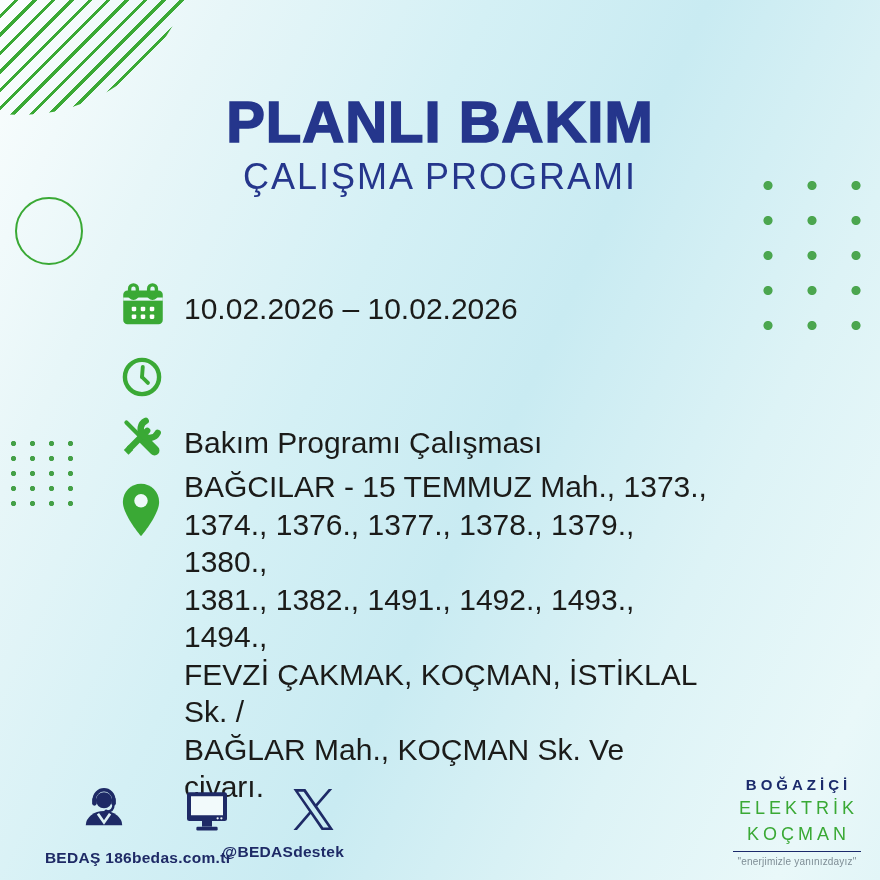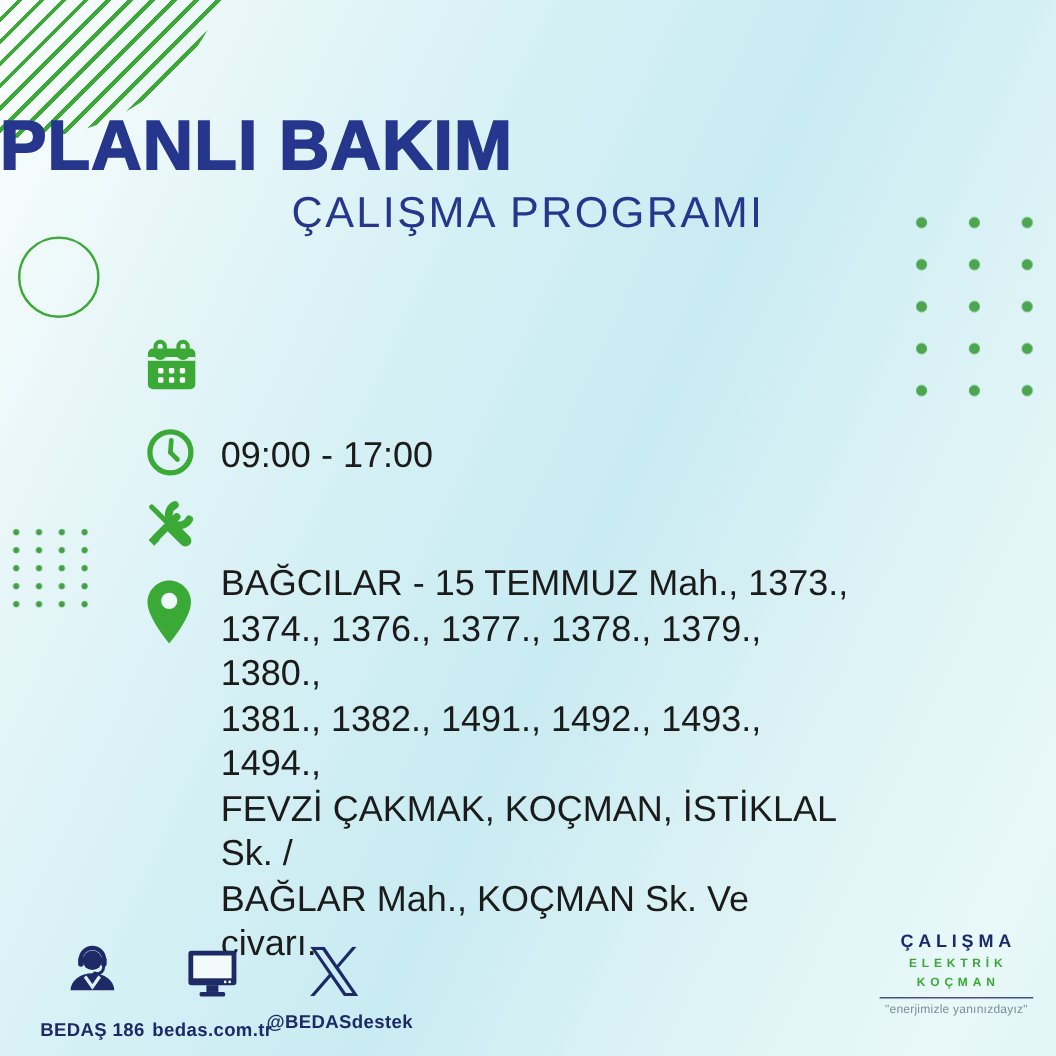--- a/index.html
+++ b/index.html
@@ -51,20 +51,21 @@
     left: 746px; top: 168px;
     width: 132px; height: 175px;
     background-image: radial-gradient(circle, #4ba64f 4.1px, transparent 5px);
     background-size: 44px 35px;
   }
 
   
   .title1 {
     position: absolute;
     left: 0; right: 0; top: 88px;
+    text-align: center;
     font-size: 58px;
     font-weight: bold;
     letter-spacing: 1px;
     color: #25368c;
     -webkit-text-stroke: 1.6px #25368c;
   }
   .title2 {
     position: absolute;
     left: 0; right: 0; top: 156px;
     text-align: center;
@@ -82,21 +83,21 @@
     color: #1b1b19;
     font-size: 30px;
     line-height: 37.5px;
   }
   .date-text   { top: 290px; }
   .time-text   { top: 361px; }
   .work-text   { top: 424px; }
   .loc-text    { top: 468px; width: 528px; white-space: pre-line; }
 
   
-  .contact { position: absolute; text-align: center; }
+  .contact { position: absolute; text-align: right; }
   .contact .c-icon { display: block; margin: 0 auto; }
   .contact .c-label {
     display: block;
     margin-top: 9px;
     font-size: 15.5px;
     font-weight: bold;
     color: #1e2a66;
     letter-spacing: 0.3px;
     white-space: nowrap;
   }
@@ -110,21 +111,21 @@
     left: 733px; top: 776px;
     width: 128px;
     text-align: center;
   }
   .brand-line1 {
     font-size: 15px; font-weight: bold;
     letter-spacing: 4px; color: #1b2a6b;
     margin-left: 3px;
   }
   .brand-line2, .brand-line3 {
-    font-size: 10px; font-weight: bold;
+    font-size: 18px; font-weight: normal;
     letter-spacing: 4px; color: #3aa935;
     margin-top: 5px; margin-left: 3px;
   }
   .brand-rule {
     margin: 6px 0 4px 0;
     border: none;
     border-top: 1.6px solid #1b2a6b;
   }
   .brand-tagline {
     font-size: 10px;
@@ -153,39 +154,40 @@
       <rect x="7.5" y="2" width="5.5" height="9.5" rx="2.7" fill="none" stroke="#3aa935" stroke-width="2.4"></rect>
       <rect x="21" y="2" width="5.5" height="9.5" rx="2.7" fill="none" stroke="#3aa935" stroke-width="2.4"></rect>
       <rect x="9" y="17.5" width="3.2" height="3.2" rx="0.8" fill="#ffffff"></rect>
       <rect x="15.4" y="17.5" width="3.2" height="3.2" rx="0.8" fill="#ffffff"></rect>
       <rect x="21.8" y="17.5" width="3.2" height="3.2" rx="0.8" fill="#ffffff"></rect>
       <rect x="9" y="23" width="3.2" height="3.2" rx="0.8" fill="#ffffff"></rect>
       <rect x="15.4" y="23" width="3.2" height="3.2" rx="0.8" fill="#ffffff"></rect>
       <rect x="21.8" y="23" width="3.2" height="3.2" rx="0.8" fill="#ffffff"></rect>
     </svg>
   </span>
+  <div class="row-text date-text">10.02.2026 – 10.02.2026</div>
 
   <span class="row-icon" style="left:120px; top:355px;">
     <svg width="44" height="44" viewBox="0 0 34 34">
       <circle cx="17" cy="17" r="13.2" fill="none" stroke="#3aa935" stroke-width="3.4"></circle>
       <line x1="17" y1="17" x2="17.6" y2="9.2" stroke="#3aa935" stroke-width="3" stroke-linecap="round"></line>
       <line x1="17" y1="17" x2="21.6" y2="21.6" stroke="#3aa935" stroke-width="3" stroke-linecap="round"></line>
     </svg>
   </span>
-  <div class="row-text time-text">09:00 - 17:00</div>
 
   <span class="row-icon" style="left:116px; top:412px;">
     <svg width="50" height="50" viewBox="0 0 48 48">
       <line x1="10" y1="10" x2="23" y2="23" stroke="#3aa935" stroke-width="4" stroke-linecap="round"></line>
       <line x1="25.5" y1="25.5" x2="37" y2="37" stroke="#3aa935" stroke-width="9.5" stroke-linecap="round"></line>
       <polygon points="7.5,36.5 12,32 16.5,36.5 12,41" fill="#3aa935"></polygon>
       <line x1="13.5" y1="34.5" x2="30" y2="18" stroke="#3aa935" stroke-width="6" stroke-linecap="round"></line>
       <path d="M28.5 8.5 A 8.6 8.6 0 1 0 40 20" fill="none" stroke="#3aa935" stroke-width="6.2" stroke-linecap="round"></path>
     </svg>
   </span>
+  <div class="row-text work-text">Bakım Programı Çalışması</div>
 
   <span class="row-icon" style="left:121px; top:481px;">
     <svg width="40" height="58" viewBox="0 0 32 44">
       <path d="M16 1 C8 1 1.5 7.5 1.5 15.5 C1.5 26 16 43 16 43 C16 43 30.5 26 30.5 15.5 C30.5 7.5 24 1 16 1 Z" fill="#3aa935"></path>
       <circle cx="16" cy="14.6" r="5.4" fill="#eef9f9"></circle>
     </svg>
   </span>
   <div class="row-text loc-text">BAĞCILAR - 15 TEMMUZ Mah., 1373.,
 1374., 1376., 1377., 1378., 1379., 1380.,
 1381., 1382., 1491., 1492., 1493., 1494.,
@@ -225,20 +227,20 @@
         <circle cx="28.5" cy="25.8" r="0.9" fill="#f2fafb"></circle>
         <circle cx="31.5" cy="25.8" r="0.9" fill="#f2fafb"></circle>
         <rect x="16" y="28" width="8" height="4.5" fill="#1e2a66"></rect>
         <rect x="11.5" y="32.5" width="17" height="3" rx="1" fill="#1e2a66"></rect>
       </svg>
     </span>
     <span class="c-label">bedas.com.tr</span>
   </div>
 
   <div class="brand">
-    <div class="brand-line1">ÇALIŞMA</div>
+    <div class="brand-line1">BOĞAZİÇİ</div>
     <div class="brand-line2">ELEKTRİK</div>
     <div class="brand-line3">KOÇMAN</div>
     <hr class="brand-rule">
     <div class="brand-tagline">"enerjimizle yanınızdayız"</div>
   </div>
 
 </div>
 
 </body></html>

